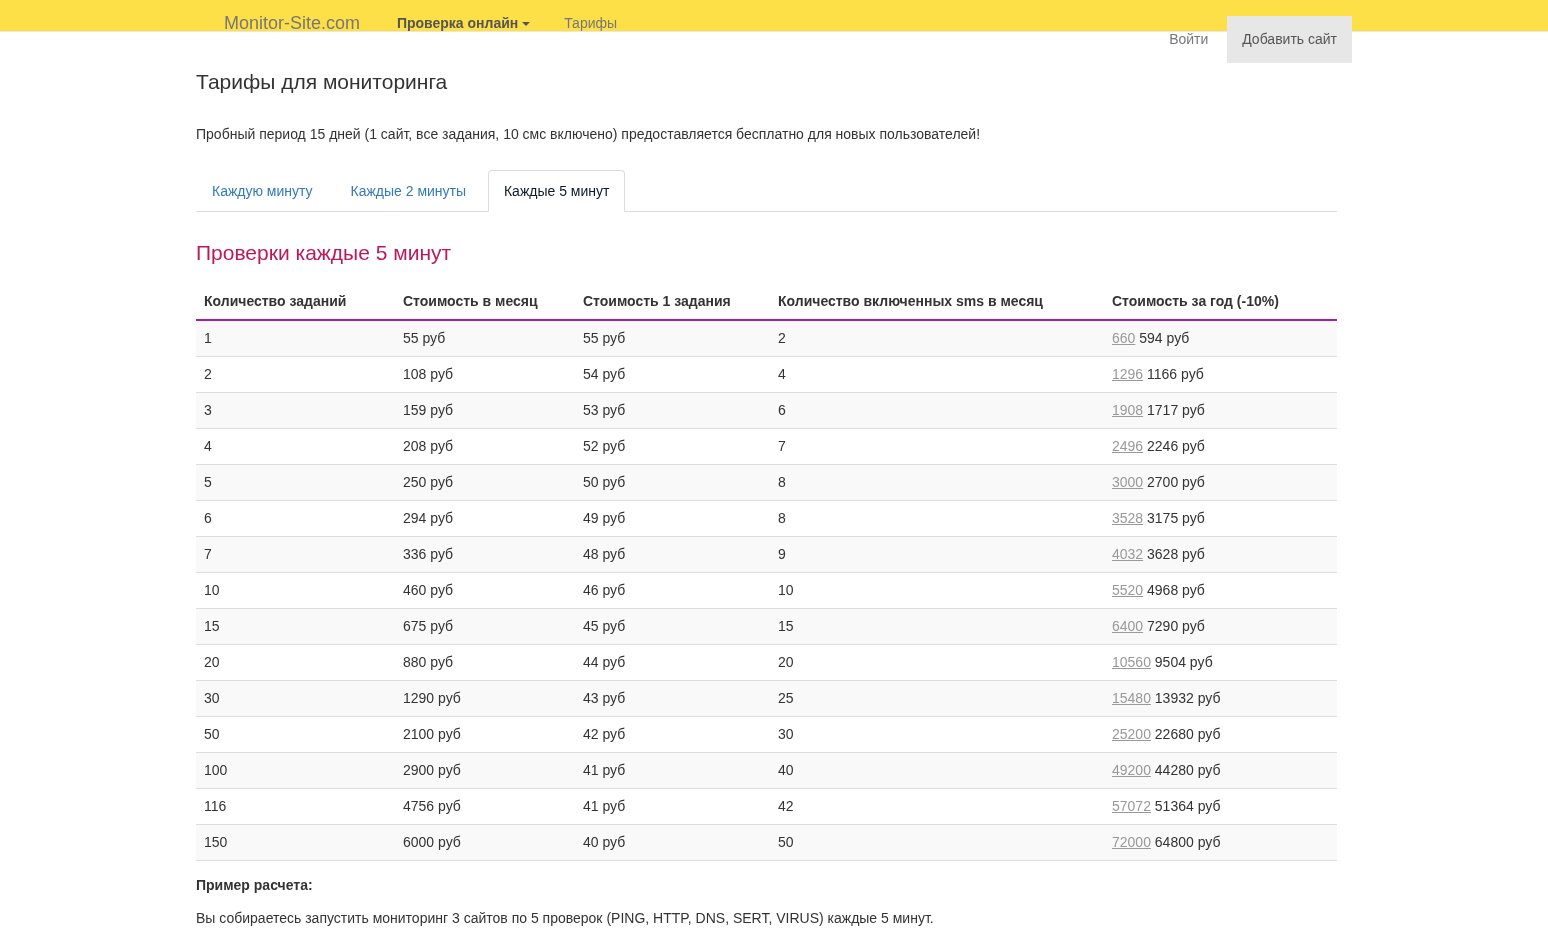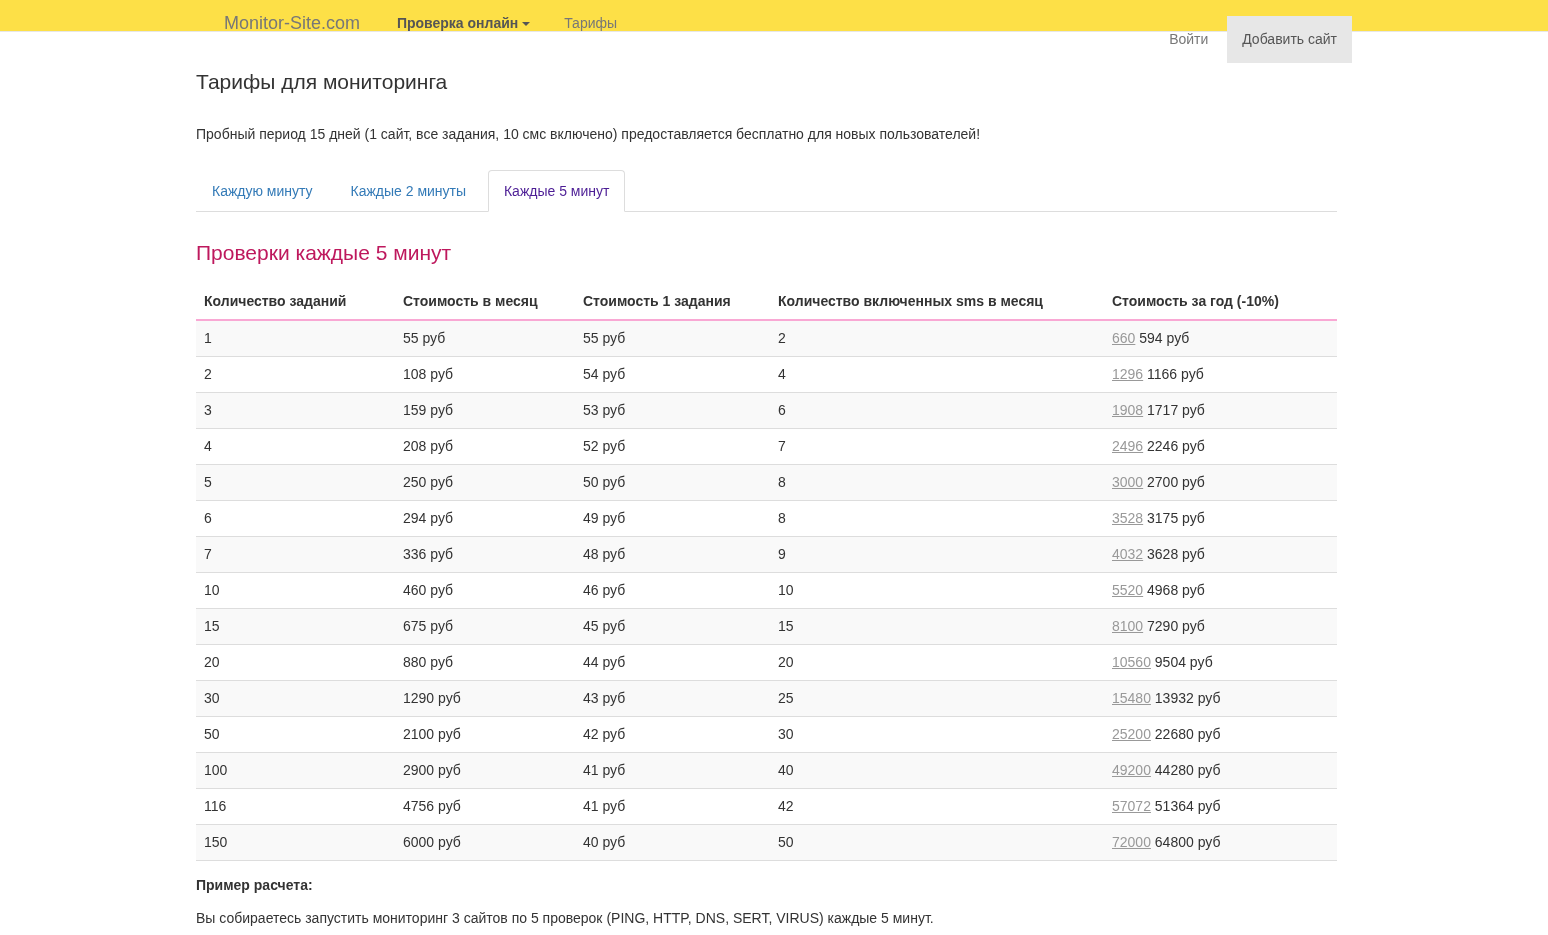--- a/index.html
+++ b/index.html
@@ -79,21 +79,21 @@
     display: block;
     padding: 10px 15px;
     line-height: 20px;
     border: 1px solid transparent;
     border-radius: 4px 4px 0 0;
     color: #337ab7;
     text-decoration: none;
     cursor: pointer;
   }
   ul.tabs li.active a {
-    color: #4c1d95;
+    color: #0f172a;
     background: #ffffff;
     border: 1px solid #dddddd;
     border-bottom-color: #ffffff;
     cursor: default;
   }
   h2.section-title {
     font-size: 21px;
     font-weight: 400;
     line-height: 23px;
     color: #be185d;
@@ -103,21 +103,21 @@
   table.pricing {
     width: 100%;
     border-collapse: collapse;
     margin-top: 19px;
   }
   table.pricing th {
     text-align: left;
     font-weight: bold;
     padding: 8px;
     line-height: 20px;
-    border-bottom: 2px solid #f9a8d4;
+    border-bottom: 2px solid #a21caf;
     vertical-align: bottom;
   }
   table.pricing td {
     padding: 7px 8px;
     line-height: 21px;
     border-top: 1px solid #dddddd;
     vertical-align: top;
   }
   table.pricing tbody tr:first-child td { border-top: none; }
   table.pricing tbody tr:nth-child(odd) { background: #f9f9f9; }
@@ -226,21 +226,21 @@
           <td>460 руб</td>
           <td>46 руб</td>
           <td>10</td>
           <td><s>5520</s> 4968 руб</td>
         </tr>
         <tr>
           <td>15</td>
           <td>675 руб</td>
           <td>45 руб</td>
           <td>15</td>
-          <td><s>8100</s> 7290 руб</td>
+          <td><s>6400</s> 7290 руб</td>
         </tr>
         <tr>
           <td>20</td>
           <td>880 руб</td>
           <td>44 руб</td>
           <td>20</td>
           <td><s>10560</s> 9504 руб</td>
         </tr>
         <tr>
           <td>30</td>

